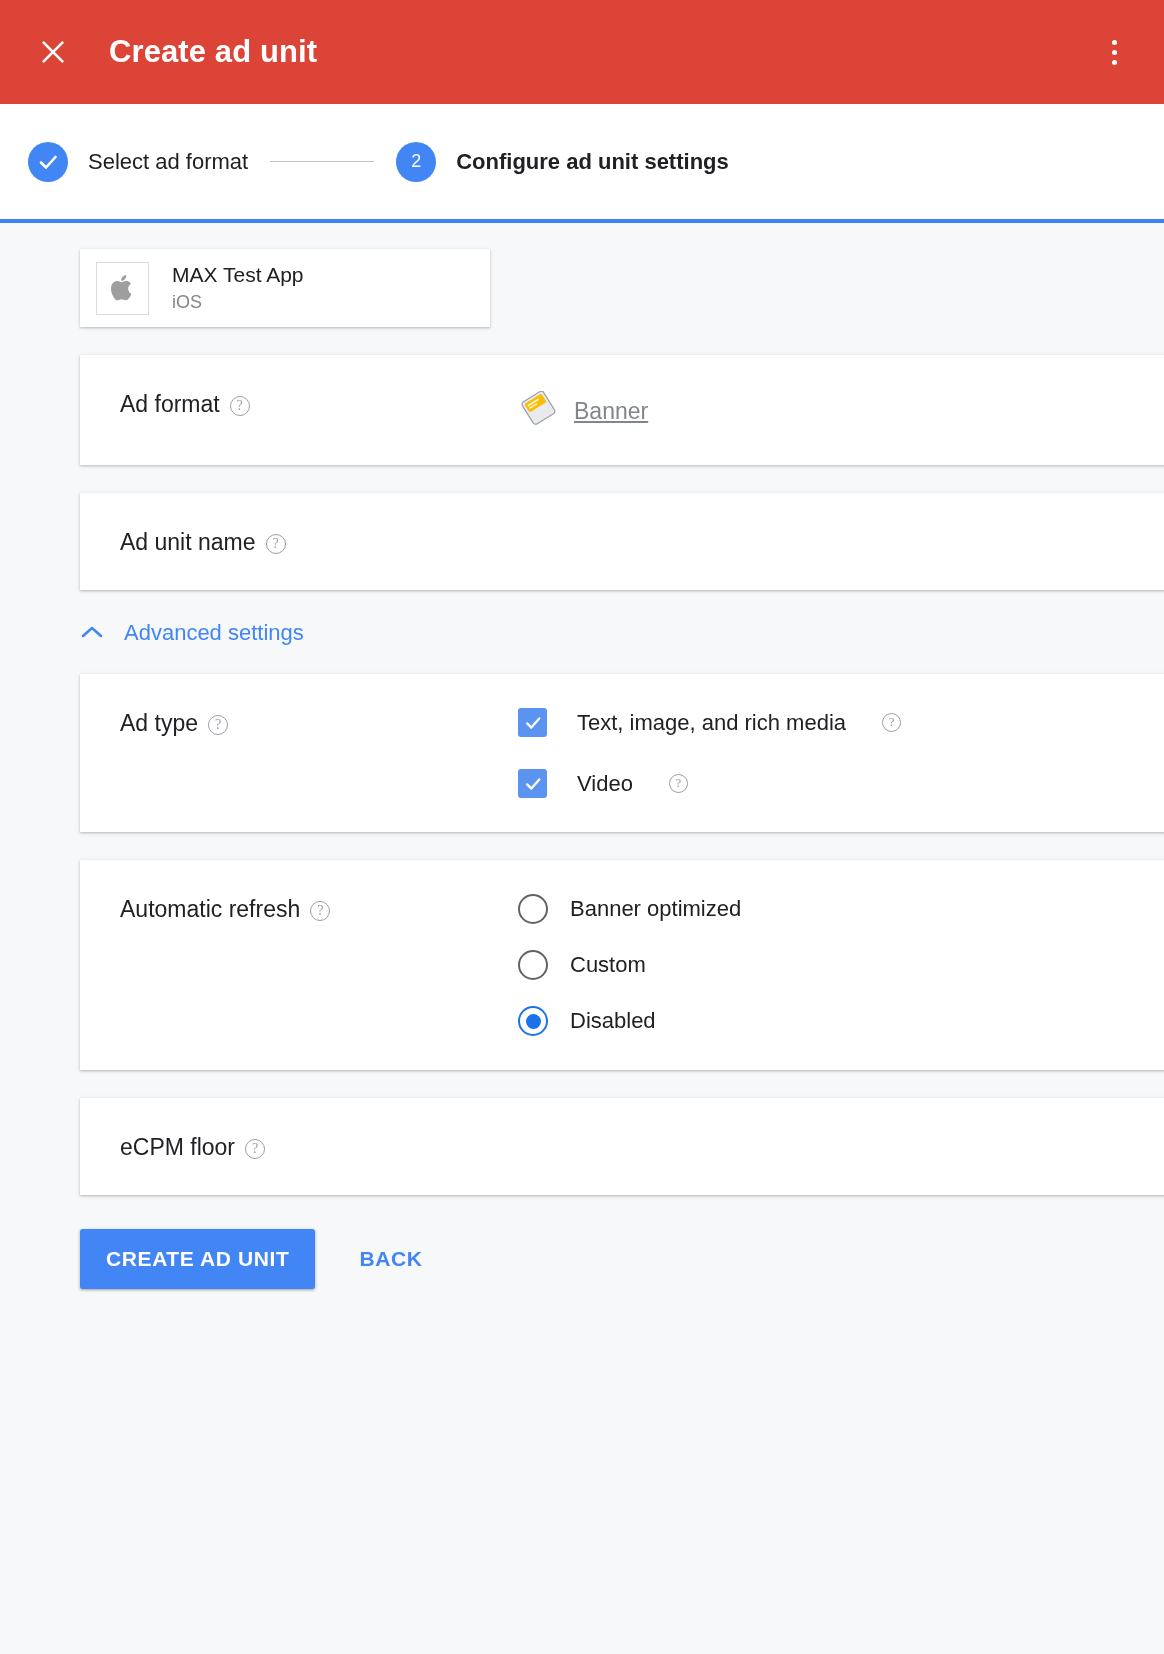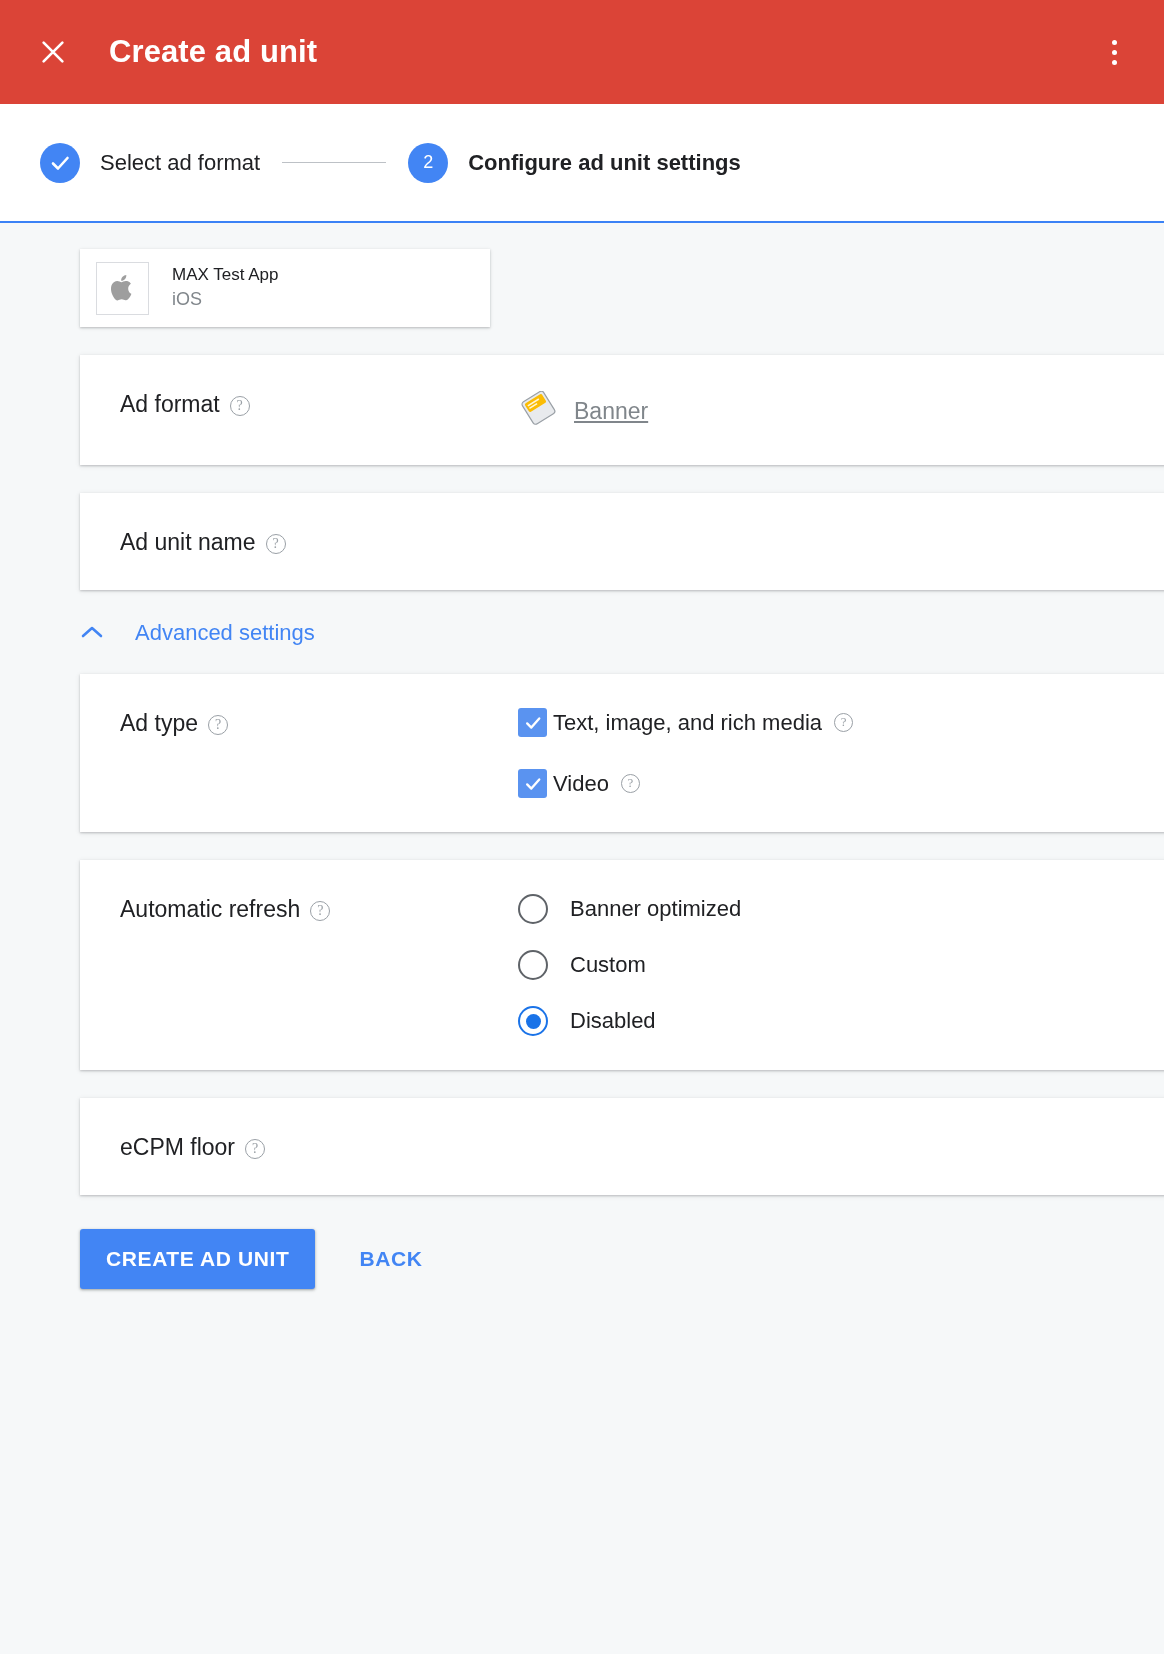--- a/index.html
+++ b/index.html
@@ -44,22 +44,22 @@
     cursor: pointer;
   }
   .kebab i { width: 5px; height: 5px; border-radius: 50%; background: #fff; display: block; }
 
   
   .stepper {
     height: 119px;
     background: #ffffff;
     display: flex;
     align-items: center;
-    padding-left: 40px;
-    border-bottom: 2px solid #3b82f6;
+    padding-left: 28px;
+    border-bottom: 4px solid #3b82f6;
   }
   .step { display: flex; align-items: center; }
   .step-circle {
     width: 40px; height: 40px; border-radius: 50%;
     background: #4285f4;
     display: flex; align-items: center; justify-content: center;
     color: #fff; font-size: 18px; font-weight: 400;
     flex: 0 0 auto;
   }
   .step-circle.done svg { display: block; }
@@ -91,21 +91,21 @@
     box-shadow: 0 1px 2px rgba(60,64,67,.25), 0 1px 4px rgba(60,64,67,.12);
   }
   .app-icon {
     width: 53px; height: 53px;
     border: 1px solid #dadce0;
     display: flex; align-items: center; justify-content: center;
     flex: 0 0 auto;
     background: #fff;
   }
   .app-meta { margin-left: 23px; }
-  .app-name { font-size: 17px; color: #202124; line-height: 1.25; }
+  .app-name { font-size: 21px; color: #202124; line-height: 1.25; }
   .app-plat { font-size: 18px; color: #80868b; line-height: 1.35; margin-top: 2px; }
 
   
   .row-card {
     width: 1089px;
     margin-left: 80px;
     margin-top: 28px;
     background: #fff;
     display: flex;
     padding: 34px 0 34px 40px;
@@ -170,29 +170,29 @@
     color: #80868b;
     margin-top: 12px;
   }
 
   
   .advanced {
     margin-left: 80px;
     margin-top: 30px;
     display: inline-flex;
     align-items: center;
-    gap: 31px;
+    gap: 20px;
     color: #4285f4;
     font-size: 22px;
     cursor: pointer;
   }
   .chev-up { display: block; }
 
   
-  .check-row { display: flex; align-items: center; gap: 6px; }
+  .check-row { display: flex; align-items: center; gap: 30px; }
   .check-row + .check-row { margin-top: 32px; }
   .checkbox {
     width: 29px; height: 29px; border-radius: 3px;
     background: #5a93f0;
     display: flex; align-items: center; justify-content: center;
     flex: 0 0 auto;
     cursor: pointer;
   }
   .opt-text { font-size: 22px; color: #202124; }
 

